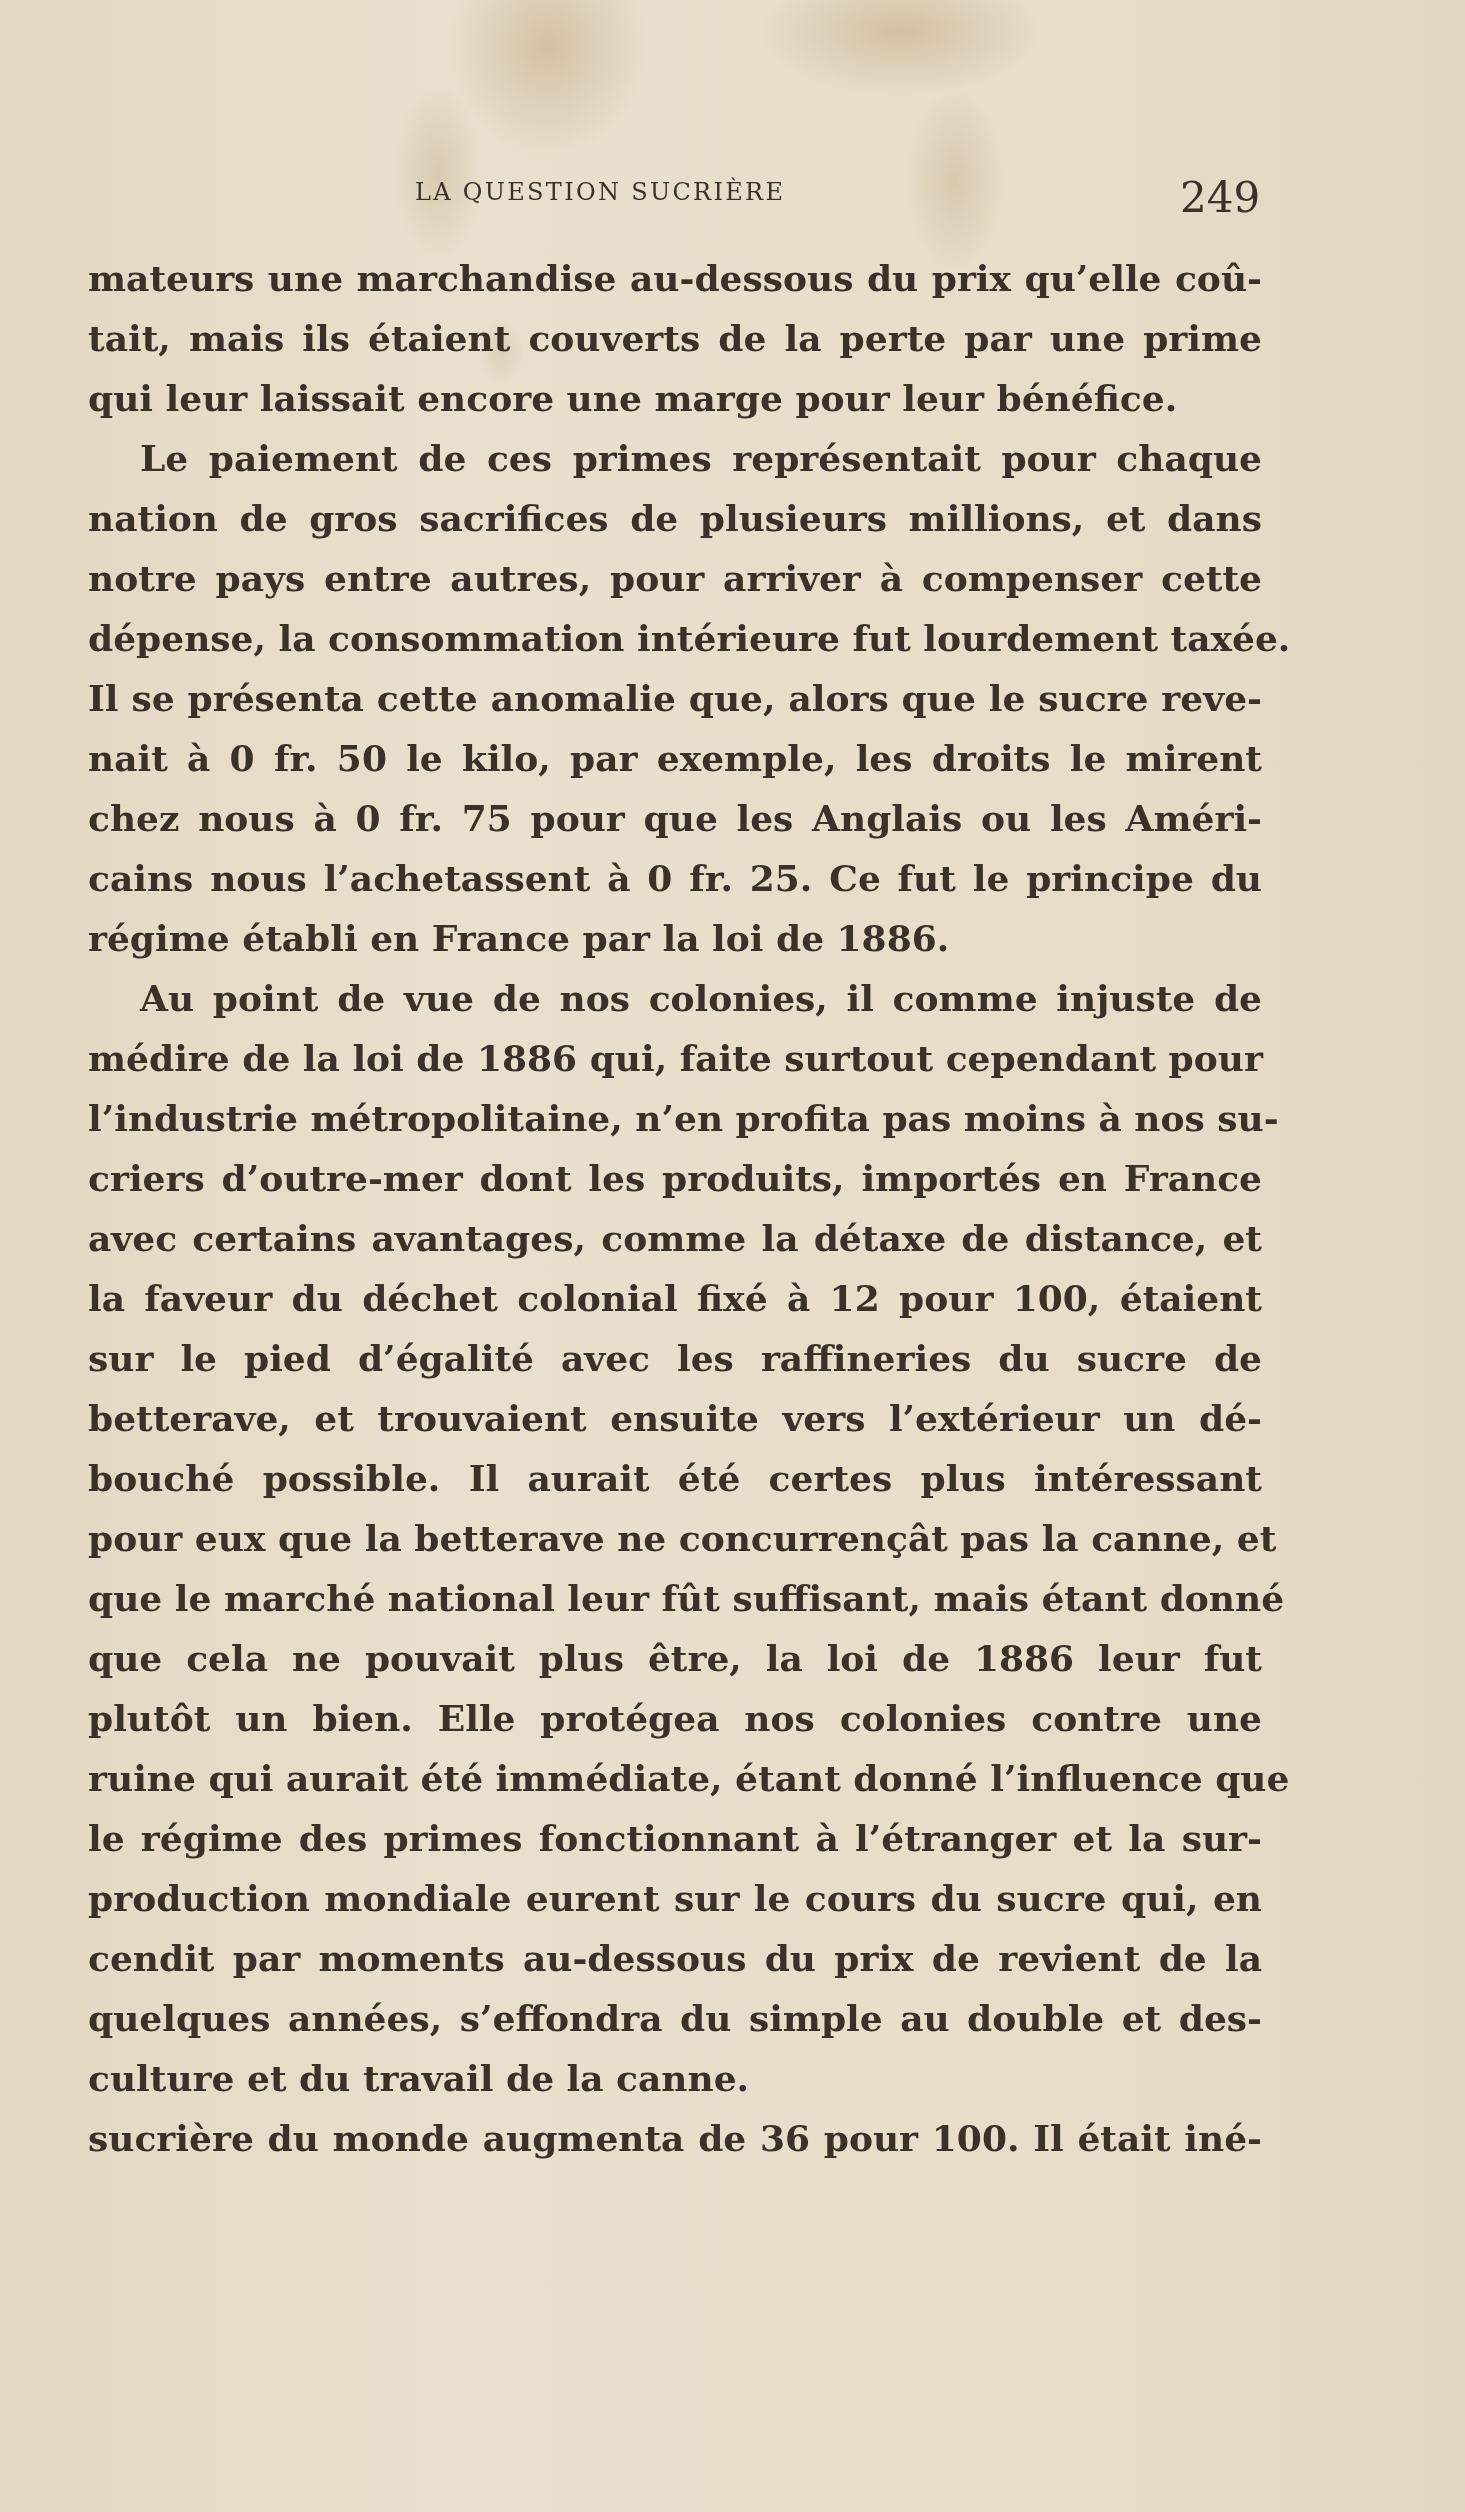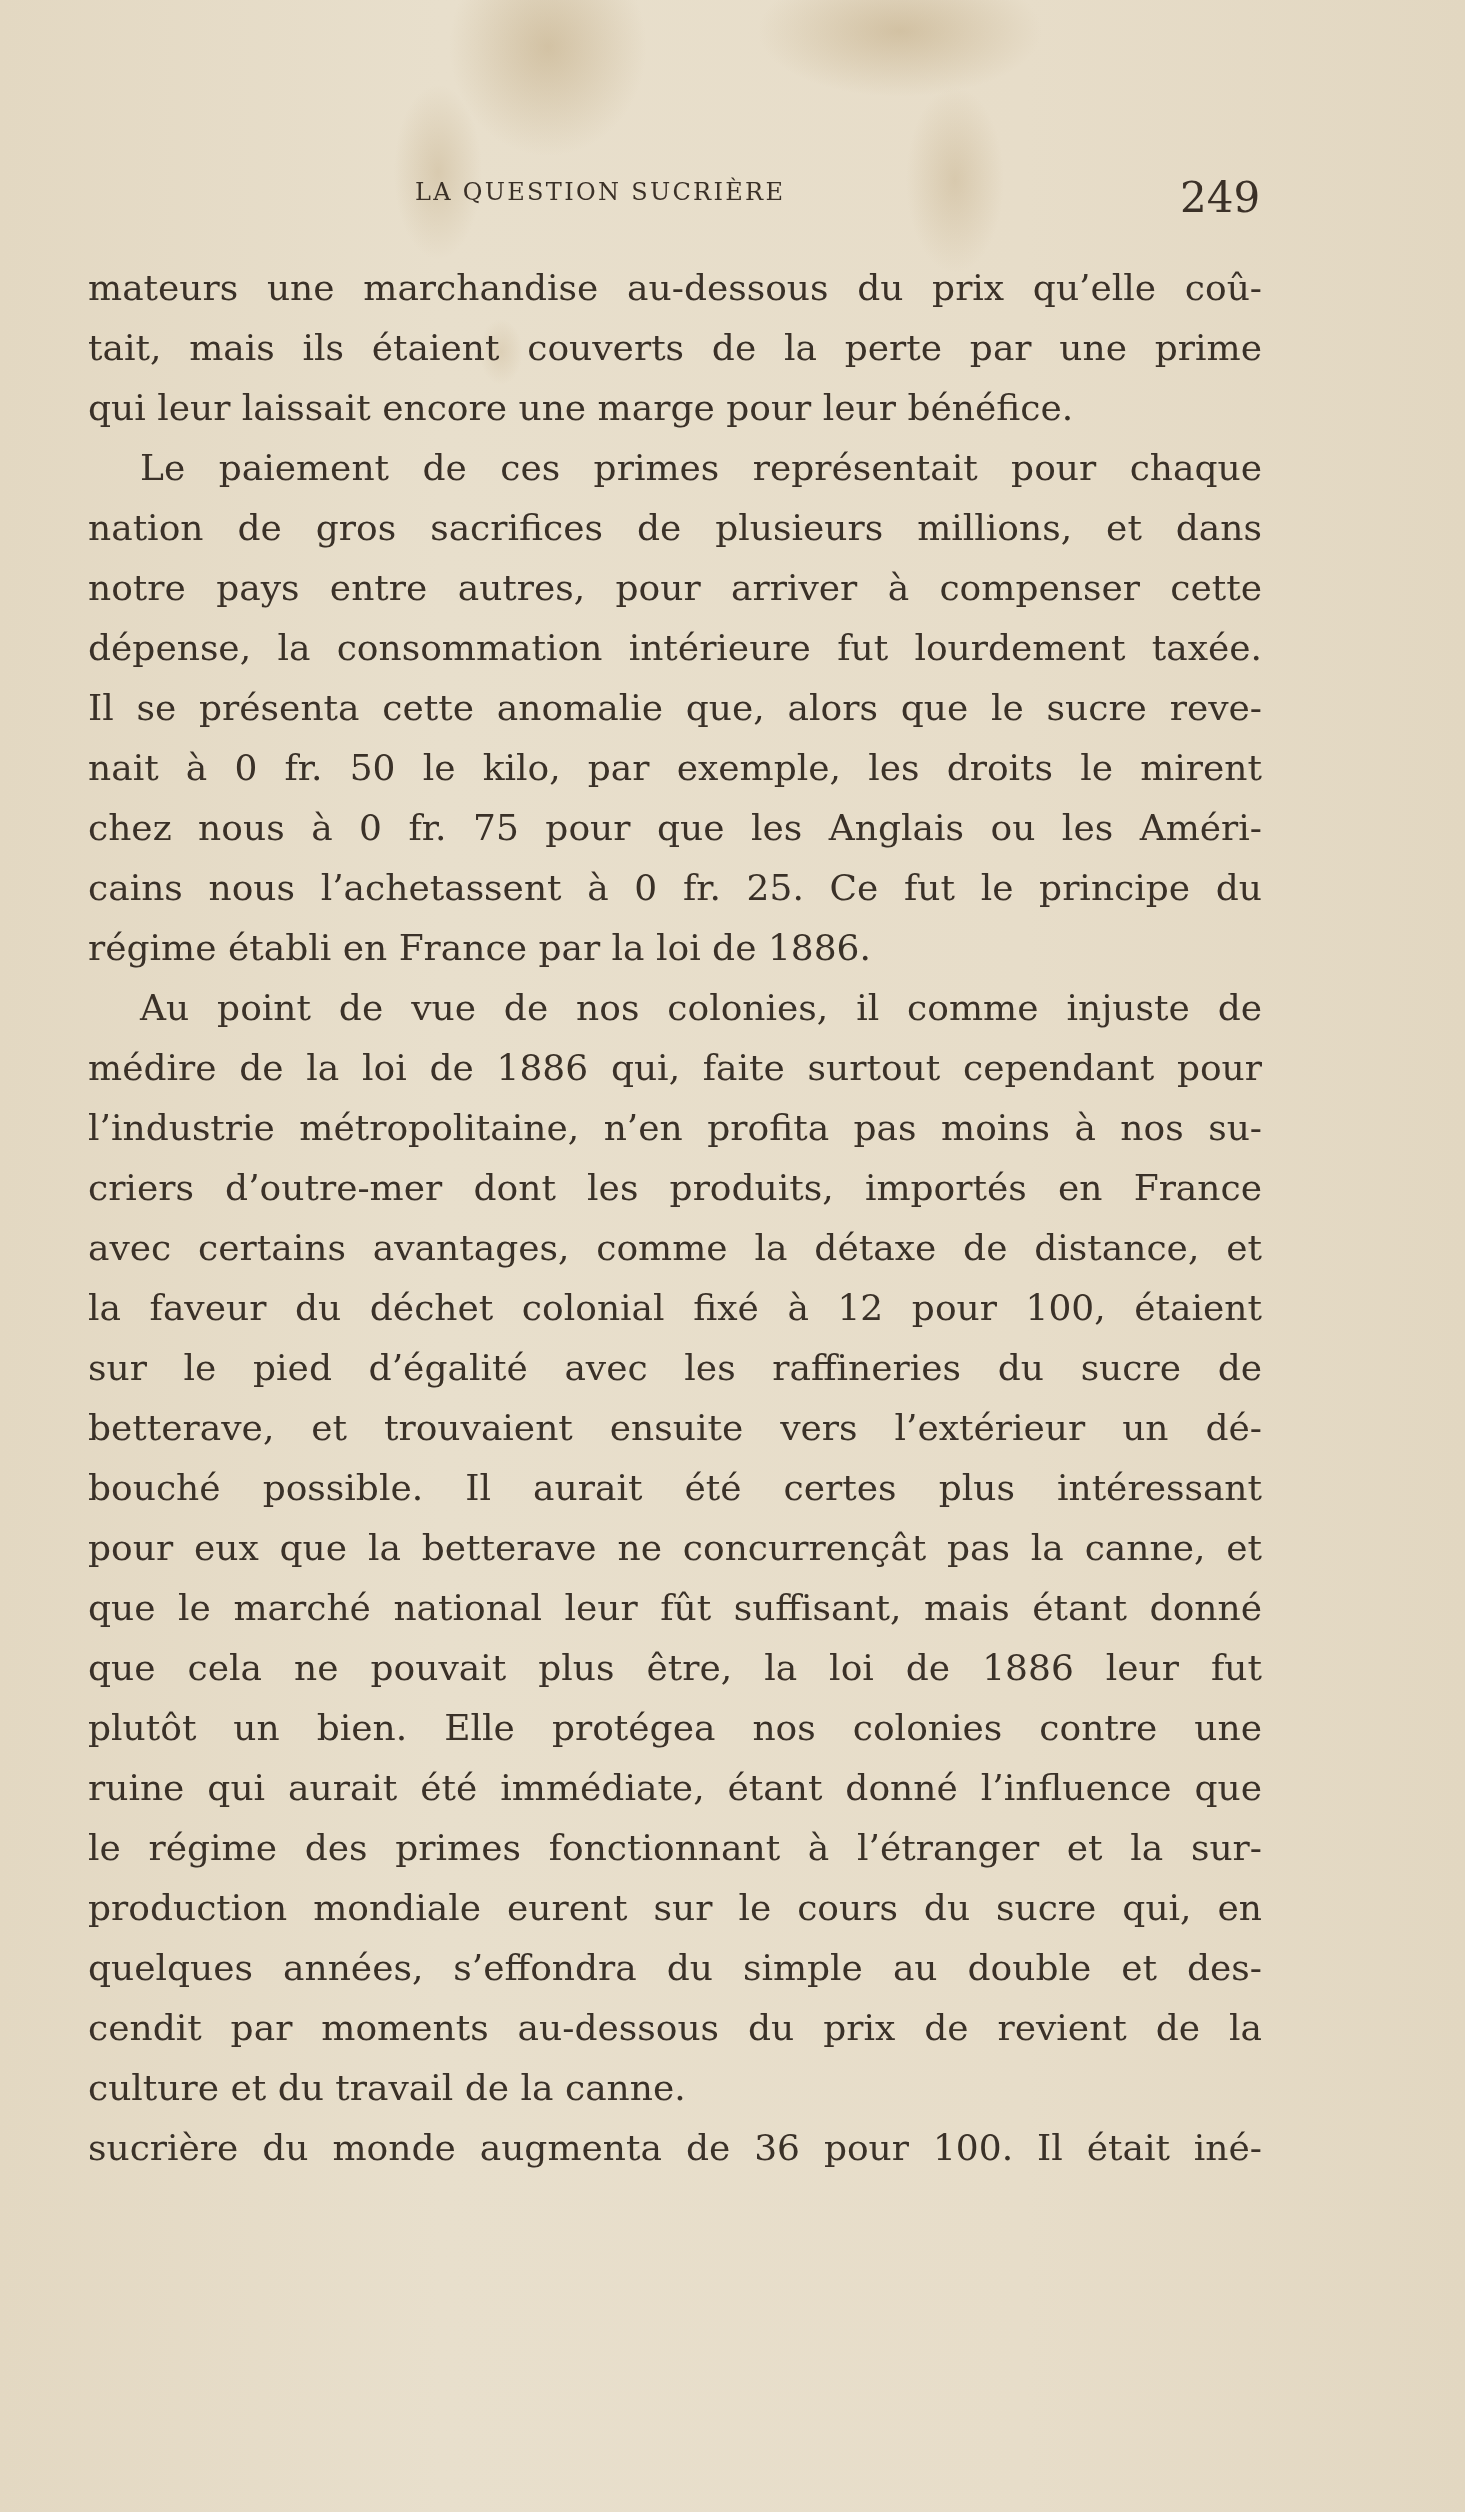--- a/index.html
+++ b/index.html
@@ -46,22 +46,23 @@
       position: absolute;
       left: 1180px;
       top: -4.7px;
       font-size: 42px;
       color: #3b3128;
       text-align: right;
     }
     .body-text {
       position: absolute;
       left: 88px;
-      top: 258px;
+      top: 248px;
       width: 1174px;
+      font-weight: bold;
     }
     .line {
       height: 60px;
       line-height: 60px;
       font-size: 36px;
       white-space: nowrap;
       text-align: justify;
       text-align-last: justify;
       color: #3a3128;
     }
@@ -103,19 +104,19 @@
       <div class="line">sur le pied d’égalité avec les raffineries du sucre de</div>
       <div class="line">betterave, et trouvaient ensuite vers l’extérieur un dé-</div>
       <div class="line">bouché possible. Il aurait été certes plus intéressant</div>
       <div class="line">pour eux que la betterave ne concurrençât pas la canne, et</div>
       <div class="line">que le marché national leur fût suffisant, mais étant donné</div>
       <div class="line">que cela ne pouvait plus être, la loi de 1886 leur fut</div>
       <div class="line">plutôt un bien. Elle protégea nos colonies contre une</div>
       <div class="line">ruine qui aurait été immédiate, étant donné l’influence que</div>
       <div class="line">le régime des primes fonctionnant à l’étranger et la sur-</div>
       <div class="line">production mondiale eurent sur le cours du sucre qui, en</div>
+      <div class="line">cendit par moments au-dessous du prix de revient de la</div>
       <div class="line">quelques années, s’effondra du simple au double et des-</div>
-      <div class="line">cendit par moments au-dessous du prix de revient de la</div>
       <div class="line last">culture et du travail de la canne.</div>
       <div class="line">sucrière du monde augmenta de 36 pour 100. Il était iné-</div>
     </div>
 </div>
 
 
 </body></html>

